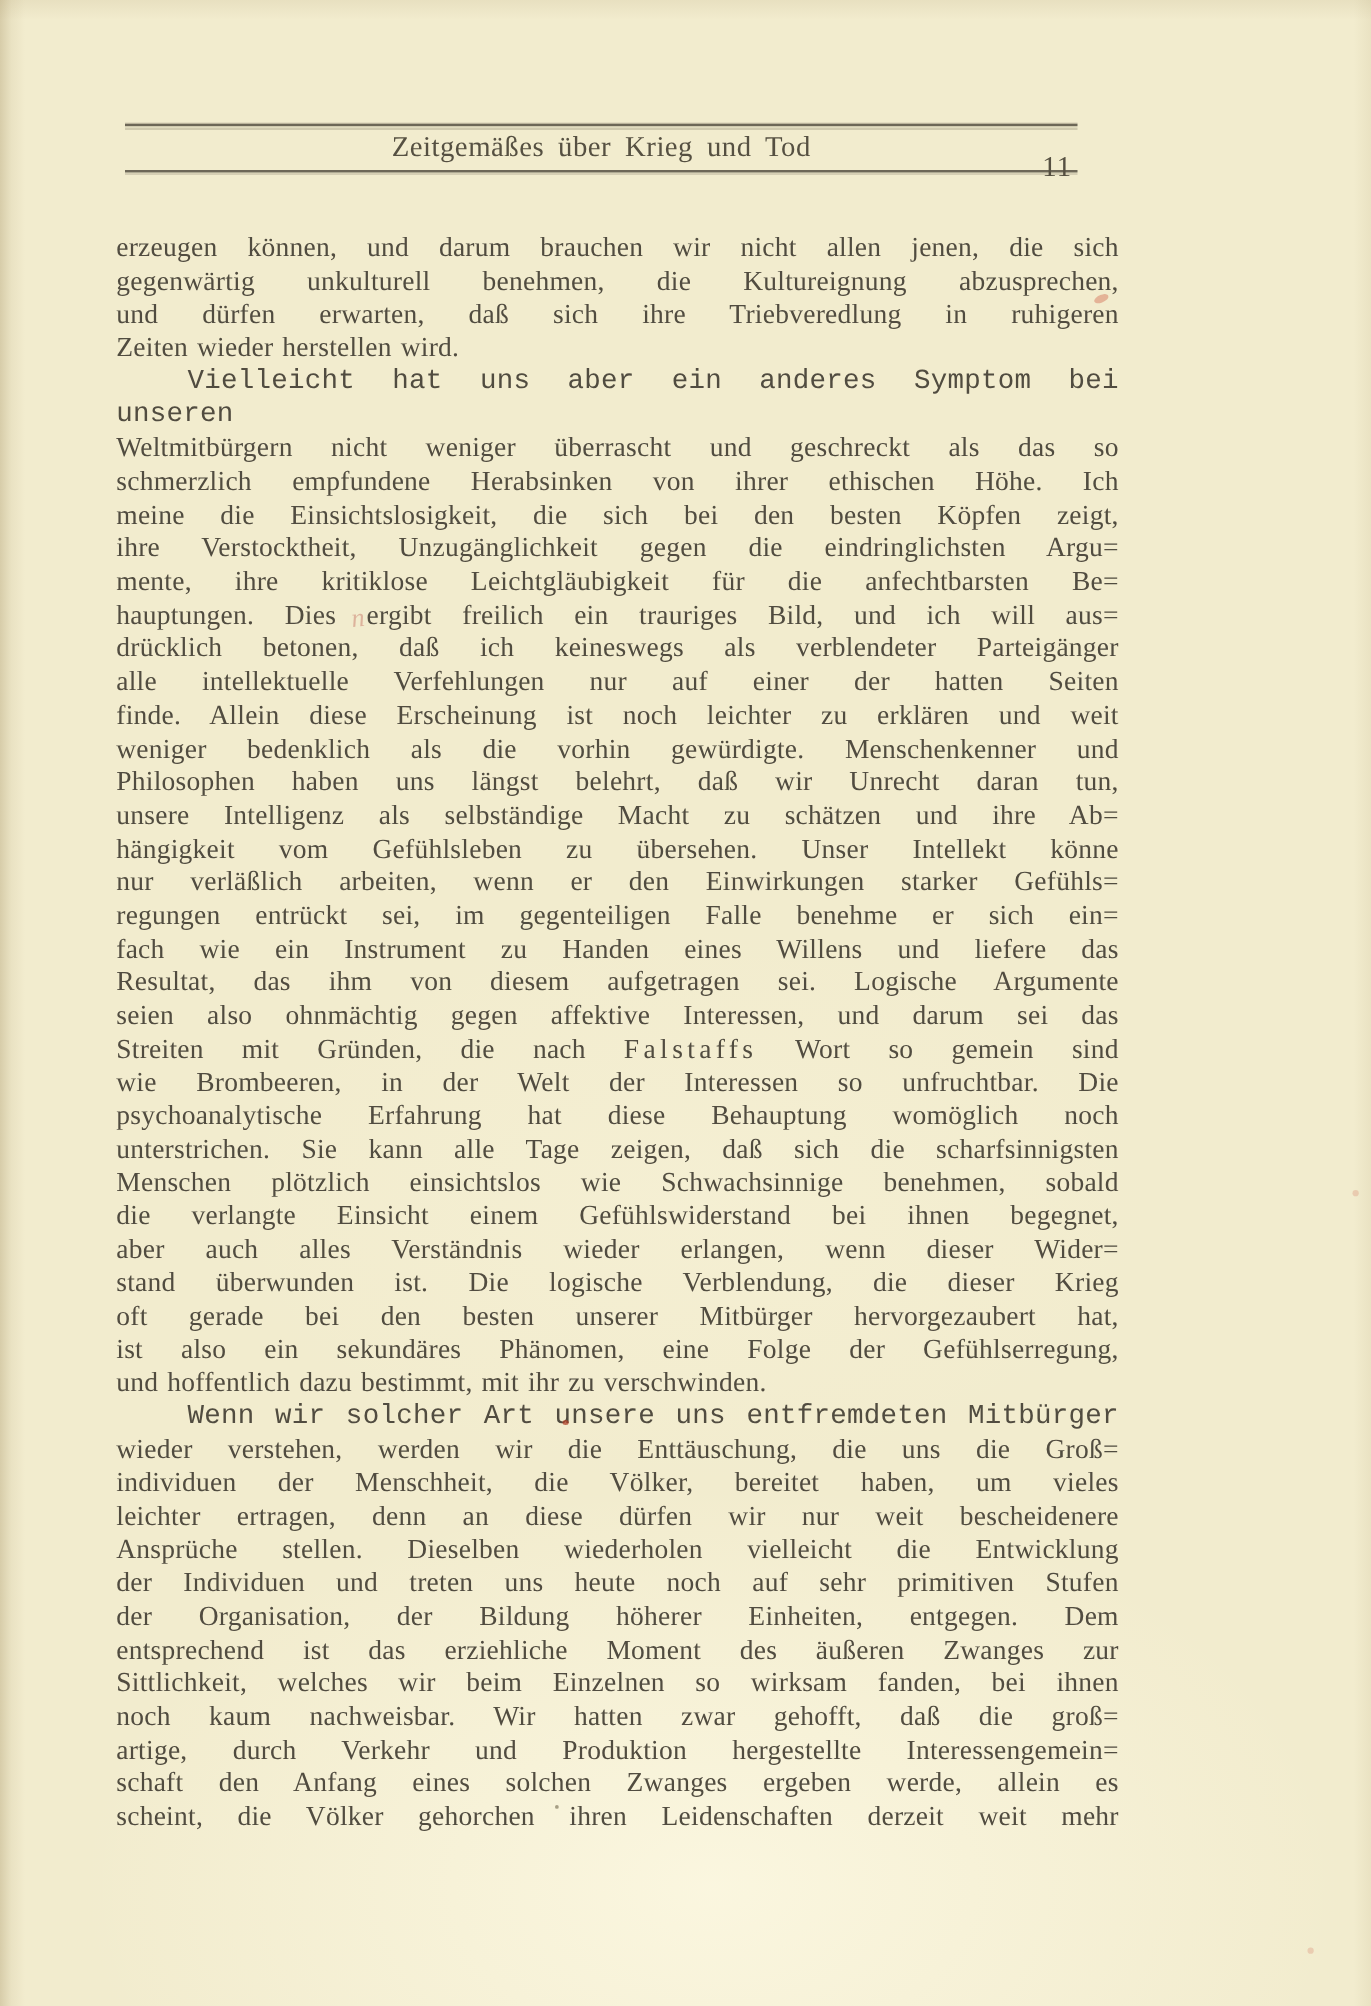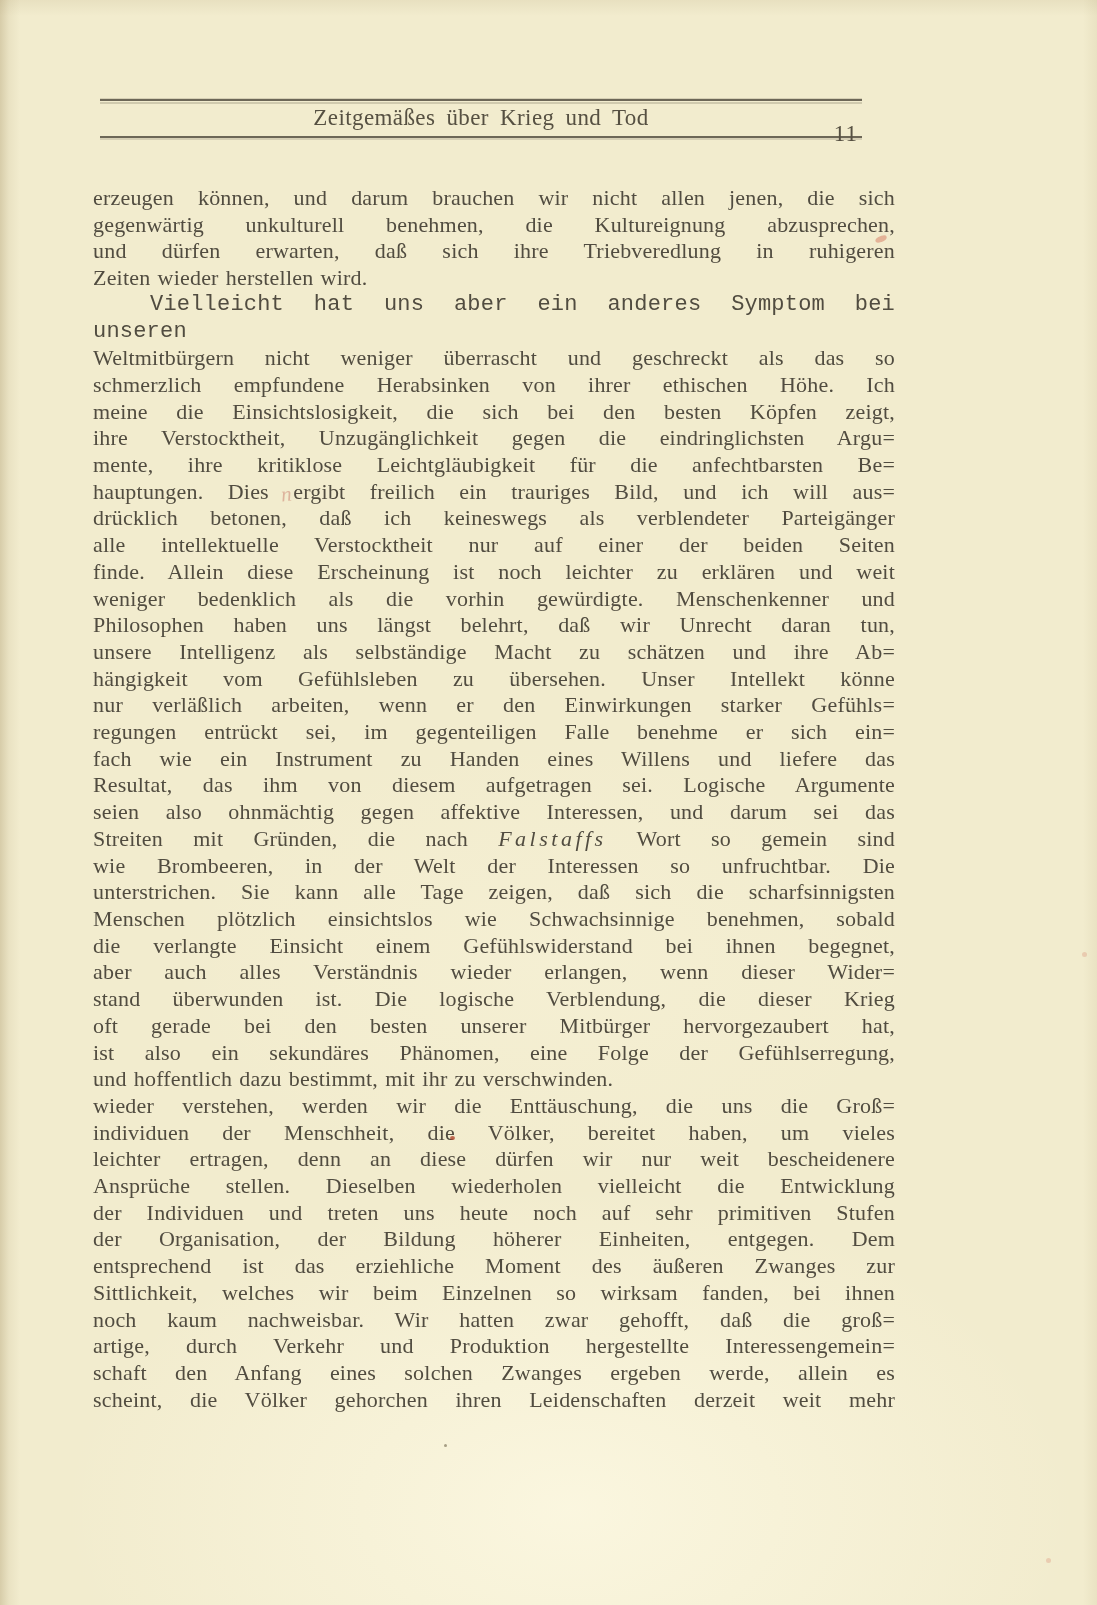--- a/index.html
+++ b/index.html
@@ -83,21 +83,21 @@
   .line {
     text-align: justify;
     line-height: 26.7px;
     font-size: 22px;
     letter-spacing: 0.2px;
     word-spacing: 1.5px;
     color: var(--ink);
   }
   .line.just { text-align-last: justify; }
   .line.indent { text-indent: 57px; font-family: Liberation Mono, monospace; }
-  .spaced { letter-spacing: 3.5px; font-style: italic; }
+  .spaced { letter-spacing: 3.5px; }
 
   
   .artifact { position: absolute; display: block; }
   .artifact.pencil-letter {
     color: rgba(198,118,102,0.48);
     font-size: 21px;
     font-style: italic;
     transform: rotate(-6deg);
   }
   .artifact.red-dot {
@@ -145,43 +145,45 @@
       </div>
       <div class="paragraph">
         <div class="line just indent">Vielleicht hat uns aber ein anderes Symptom bei unseren</div>
         <div class="line just">Weltmitbürgern nicht weniger überrascht und geschreckt als das so</div>
         <div class="line just">schmerzlich empfundene Herabsinken von ihrer ethischen Höhe. Ich</div>
         <div class="line just">meine die Einsichtslosigkeit, die sich bei den besten Köpfen zeigt,</div>
         <div class="line just">ihre Verstocktheit, Unzugänglichkeit gegen die eindringlichsten Argu=</div>
         <div class="line just">mente, ihre kritiklose Leichtgläubigkeit für die anfechtbarsten Be=</div>
         <div class="line just">hauptungen. Dies ergibt freilich ein trauriges Bild, und ich will aus=</div>
         <div class="line just">drücklich betonen, daß ich keineswegs als verblendeter Parteigänger</div>
-        <div class="line just">alle intellektuelle Verstocktheit nur auf einer der beiden Seiten</div>
+        <div class="line just">alle intellektuelle Verfehlungen nur auf einer der hatten Seiten</div>
         <div class="line just">finde. Allein diese Erscheinung ist noch leichter zu erklären und weit</div>
         <div class="line just">weniger bedenklich als die vorhin gewürdigte. Menschenkenner und</div>
         <div class="line just">Philosophen haben uns längst belehrt, daß wir Unrecht daran tun,</div>
         <div class="line just">unsere Intelligenz als selbständige Macht zu schätzen und ihre Ab=</div>
         <div class="line just">hängigkeit vom Gefühlsleben zu übersehen. Unser Intellekt könne</div>
         <div class="line just">nur verläßlich arbeiten, wenn er den Einwirkungen starker Gefühls=</div>
         <div class="line just">regungen entrückt sei, im gegenteiligen Falle benehme er sich ein=</div>
         <div class="line just">fach wie ein Instrument zu Handen eines Willens und liefere das</div>
         <div class="line just">Resultat, das ihm von diesem aufgetragen sei. Logische Argumente</div>
         <div class="line just">seien also ohnmächtig gegen affektive Interessen, und darum sei das</div>
         <div class="line just">Streiten mit Gründen, die nach <span class="spaced">Falstaffs</span> Wort so gemein sind</div>
         <div class="line just">wie Brombeeren, in der Welt der Interessen so unfruchtbar. Die</div>
+        <div class="line just">psychoanalytische Erfahrung hat diese Behauptung womöglich noch</div>
         <div class="line just">unterstrichen. Sie kann alle Tage zeigen, daß sich die scharfsinnigsten</div>
         <div class="line just">Menschen plötzlich einsichtslos wie Schwachsinnige benehmen, sobald</div>
         <div class="line just">die verlangte Einsicht einem Gefühlswiderstand bei ihnen begegnet,</div>
         <div class="line just">aber auch alles Verständnis wieder erlangen, wenn dieser Wider=</div>
         <div class="line just">stand überwunden ist. Die logische Verblendung, die dieser Krieg</div>
         <div class="line just">oft gerade bei den besten unserer Mitbürger hervorgezaubert hat,</div>
         <div class="line just">ist also ein sekundäres Phänomen, eine Folge der Gefühlserregung,</div>
         <div class="line">und hoffentlich dazu bestimmt, mit ihr zu verschwinden.</div>
       </div>
       <div class="paragraph">
+        <div class="line just indent">Wenn wir solcher Art unsere uns entfremdeten Mitbürger</div>
         <div class="line just">wieder verstehen, werden wir die Enttäuschung, die uns die Groß=</div>
         <div class="line just">individuen der Menschheit, die Völker, bereitet haben, um vieles</div>
         <div class="line just">leichter ertragen, denn an diese dürfen wir nur weit bescheidenere</div>
         <div class="line just">Ansprüche stellen. Dieselben wiederholen vielleicht die Entwicklung</div>
         <div class="line just">der Individuen und treten uns heute noch auf sehr primitiven Stufen</div>
         <div class="line just">der Organisation, der Bildung höherer Einheiten, entgegen. Dem</div>
         <div class="line just">entsprechend ist das erziehliche Moment des äußeren Zwanges zur</div>
         <div class="line just">Sittlichkeit, welches wir beim Einzelnen so wirksam fanden, bei ihnen</div>
         <div class="line just">noch kaum nachweisbar. Wir hatten zwar gehofft, daß die groß=</div>
         <div class="line just">artige, durch Verkehr und Produktion hergestellte Interessengemein=</div>

